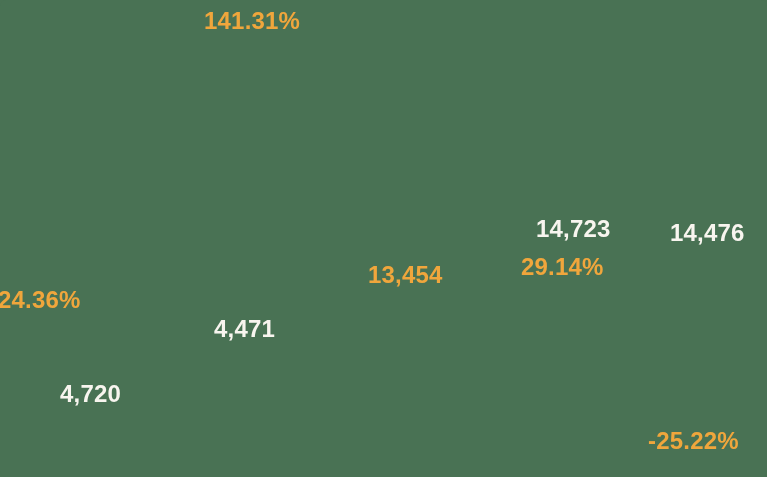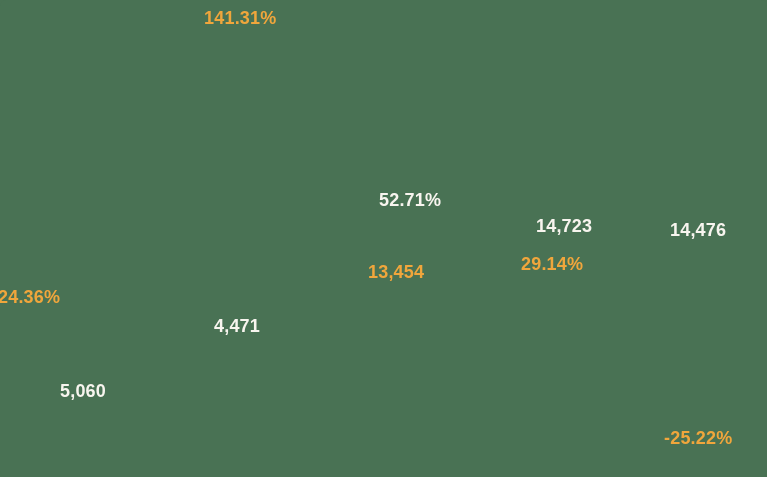--- a/index.html
+++ b/index.html
@@ -8,21 +8,21 @@
     background: #497254;
   }
   #canvas {
     position: relative;
     width: 767px;
     height: 477px;
     background: #497254;
     overflow: hidden;
     font-family: "Liberation Sans", sans-serif;
     font-weight: bold;
-    font-size: 18px;
+    font-size: 24px;
     letter-spacing: 0.2px;
     border-radius: 6px;
   }
   .lbl {
     position: absolute;
     white-space: nowrap;
     line-height: 1;
   }
   .white  { color: #F8F5EF; }
   .orange { color: #F0A63C; }
@@ -30,35 +30,34 @@
   
   #pct-141-31  { left: 204px; top: 9px;   }
   #pct-24-36   { left: -2px;  top: 288px; }
   #val-3094    { left: 60px;  top: 382px; }
   #val-7466    { left: 214px; top: 317px; }
   #pct-52-71   { left: 379px; top: 191px; }
   #val-11401   { left: 368px; top: 263px; }
   #val-14723   { left: 536px; top: 217px; }
   #pct-29-14   { left: 521px; top: 255px; }
   #val-11009   { left: 670px; top: 221px; }
-  #pct-neg-25-22 { left: 664px; top: 429px; }
+  #pct-neg-25-22 { left: 648px; top: 429px; }
 </style>
 </head>
 <body>
 
 <div id="canvas">
   <span class="lbl orange" id="pct-141-31">141.31%</span>
 
   <span class="lbl orange" id="pct-24-36">24.36%</span>
 
-  <span class="lbl white" id="val-3094">5,060</span>
+  <span class="lbl white" id="val-3094">4,720</span>
 
   <span class="lbl white" id="val-7466">4,471</span>
 
-  <span class="lbl white" id="pct-52-71">52.71%</span>
 
   <span class="lbl orange" id="val-11401">13,454</span>
 
   <span class="lbl white" id="val-14723">14,723</span>
 
   <span class="lbl orange" id="pct-29-14">29.14%</span>
 
   <span class="lbl white" id="val-11009">14,476</span>
 
   <span class="lbl orange" id="pct-neg-25-22">-25.22%</span>

